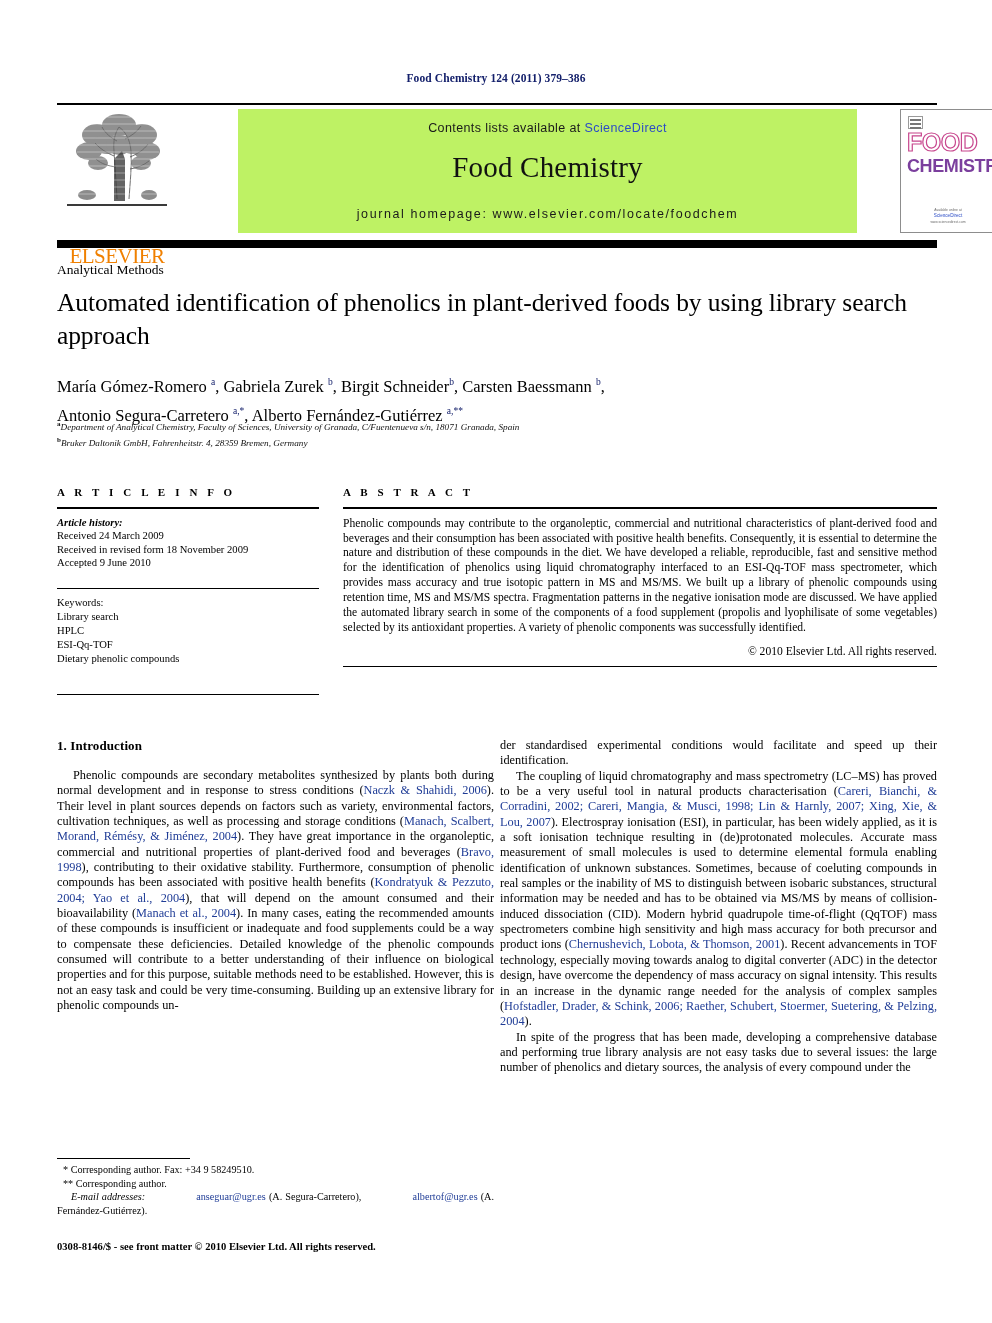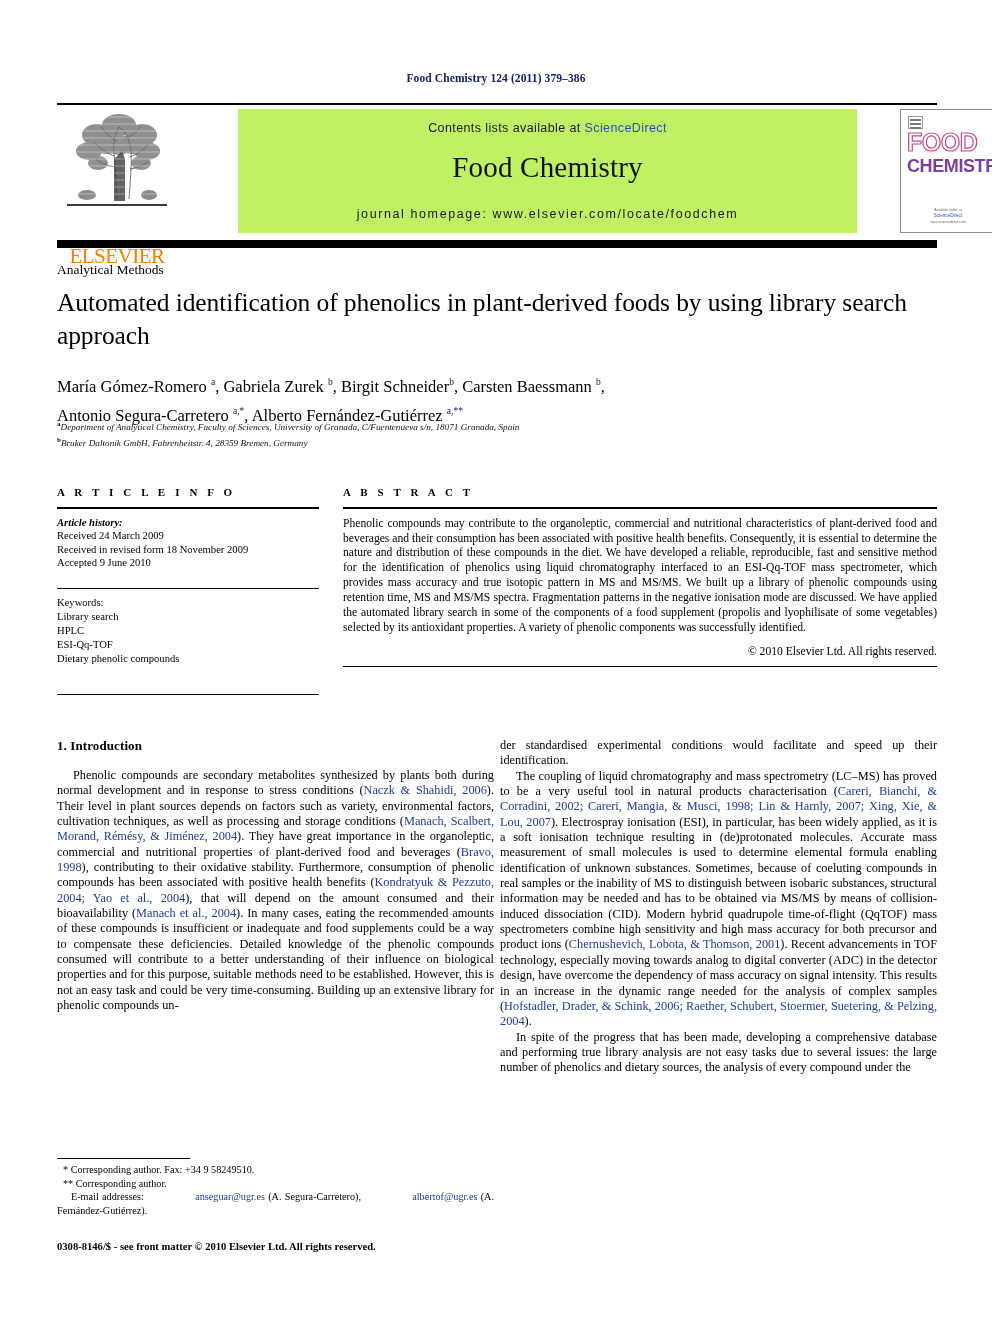--- a/index.html
+++ b/index.html
@@ -336,21 +336,21 @@
   }
   .footnotes .fn {
     padding-left: 16px;
     text-indent: -10px;
   }
   .footnotes .emails {
     padding-left: 0;
     text-indent: 14px;
     text-align: justify;
   }
-  .footnotes .emails .it { }
+  .footnotes .emails .it { font-style: italic; }
   .mail { color: #1f3c96; margin-left: 48px; }
   .issn {
     position: absolute;
     left: 57px; top: 1240px;
     width: 500px;
     font-size: 10.6px;
     line-height: 14px;
     font-weight: bold;
   }
   .issn .doi { color: #1f3c96; font-weight: bold; }

